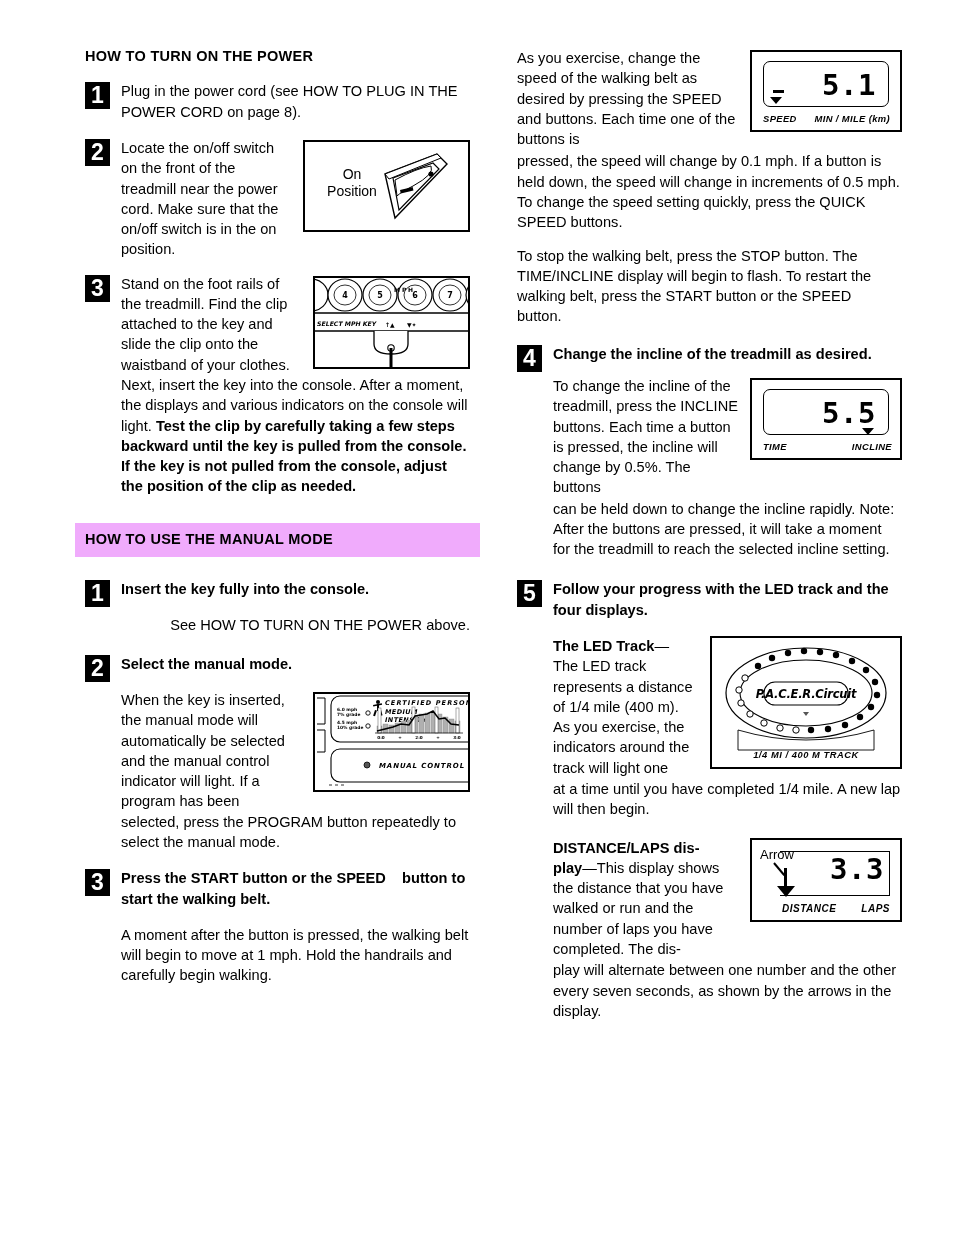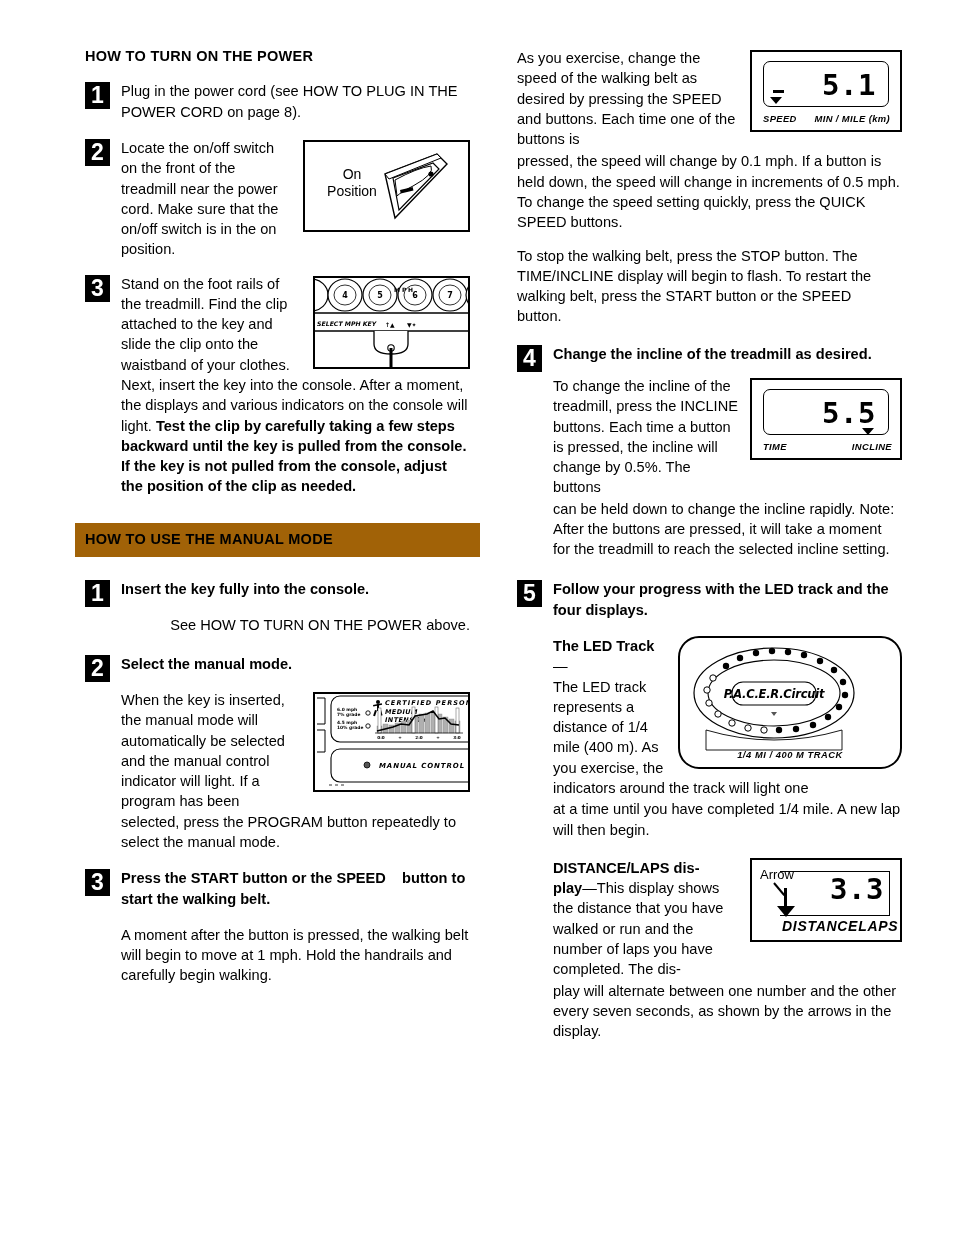--- a/index.html
+++ b/index.html
@@ -31,21 +31,21 @@
 
   
   .section-head {
     font-size: 14.5px;
     font-weight: bold;
     letter-spacing: 0.02em;
     margin: 0 0 16px 0;
     line-height: 1.2;
   }
   .section-head.banner {
-    background: #a16207;
+    background: #f0abfc;
     padding: 8px 10px 9px 10px;
     margin-left: -10px;
     width: 385px;
     box-sizing: content-box;
   }
 
   
   .step {
     position: relative;
     margin: 0 0 14px 0;
@@ -196,21 +196,21 @@
     font-family: "DejaVu Sans Mono", monospace;
     font-size: 29px;
     font-weight: bold;
     letter-spacing: 0.5px;
   }
   .dl-labels {
     position: absolute;
     left: 30px;
     right: 10px;
     bottom: 6px;
-    font-size: 14px;
+    font-size: 10px;
     font-style: italic;
     font-weight: bold;
     letter-spacing: 0.05em;
     display: flex;
     justify-content: space-between;
   }
 
   
   .switch-outer {
     width: 167px;
@@ -224,21 +224,21 @@
     line-height: 1.25;
     text-align: center;
     width: 62px;
   }
 
   
   .console-outer { width: 157px; height: 93px; overflow: hidden; }
   .panel-outer  { width: 157px; height: 100px; overflow: hidden; }
 
   
-  .track-outer { width: 224px; height: 133px; border-radius: 21px; }
+  .track-outer { width: 192px; height: 133px; }
   .track-cap {
     position: absolute;
     left: 0; right: 0;
     bottom: 7px;
     text-align: center;
     font-size: 9.3px;
     font-style: italic;
     font-weight: bold;
     letter-spacing: 0.06em;
   }

